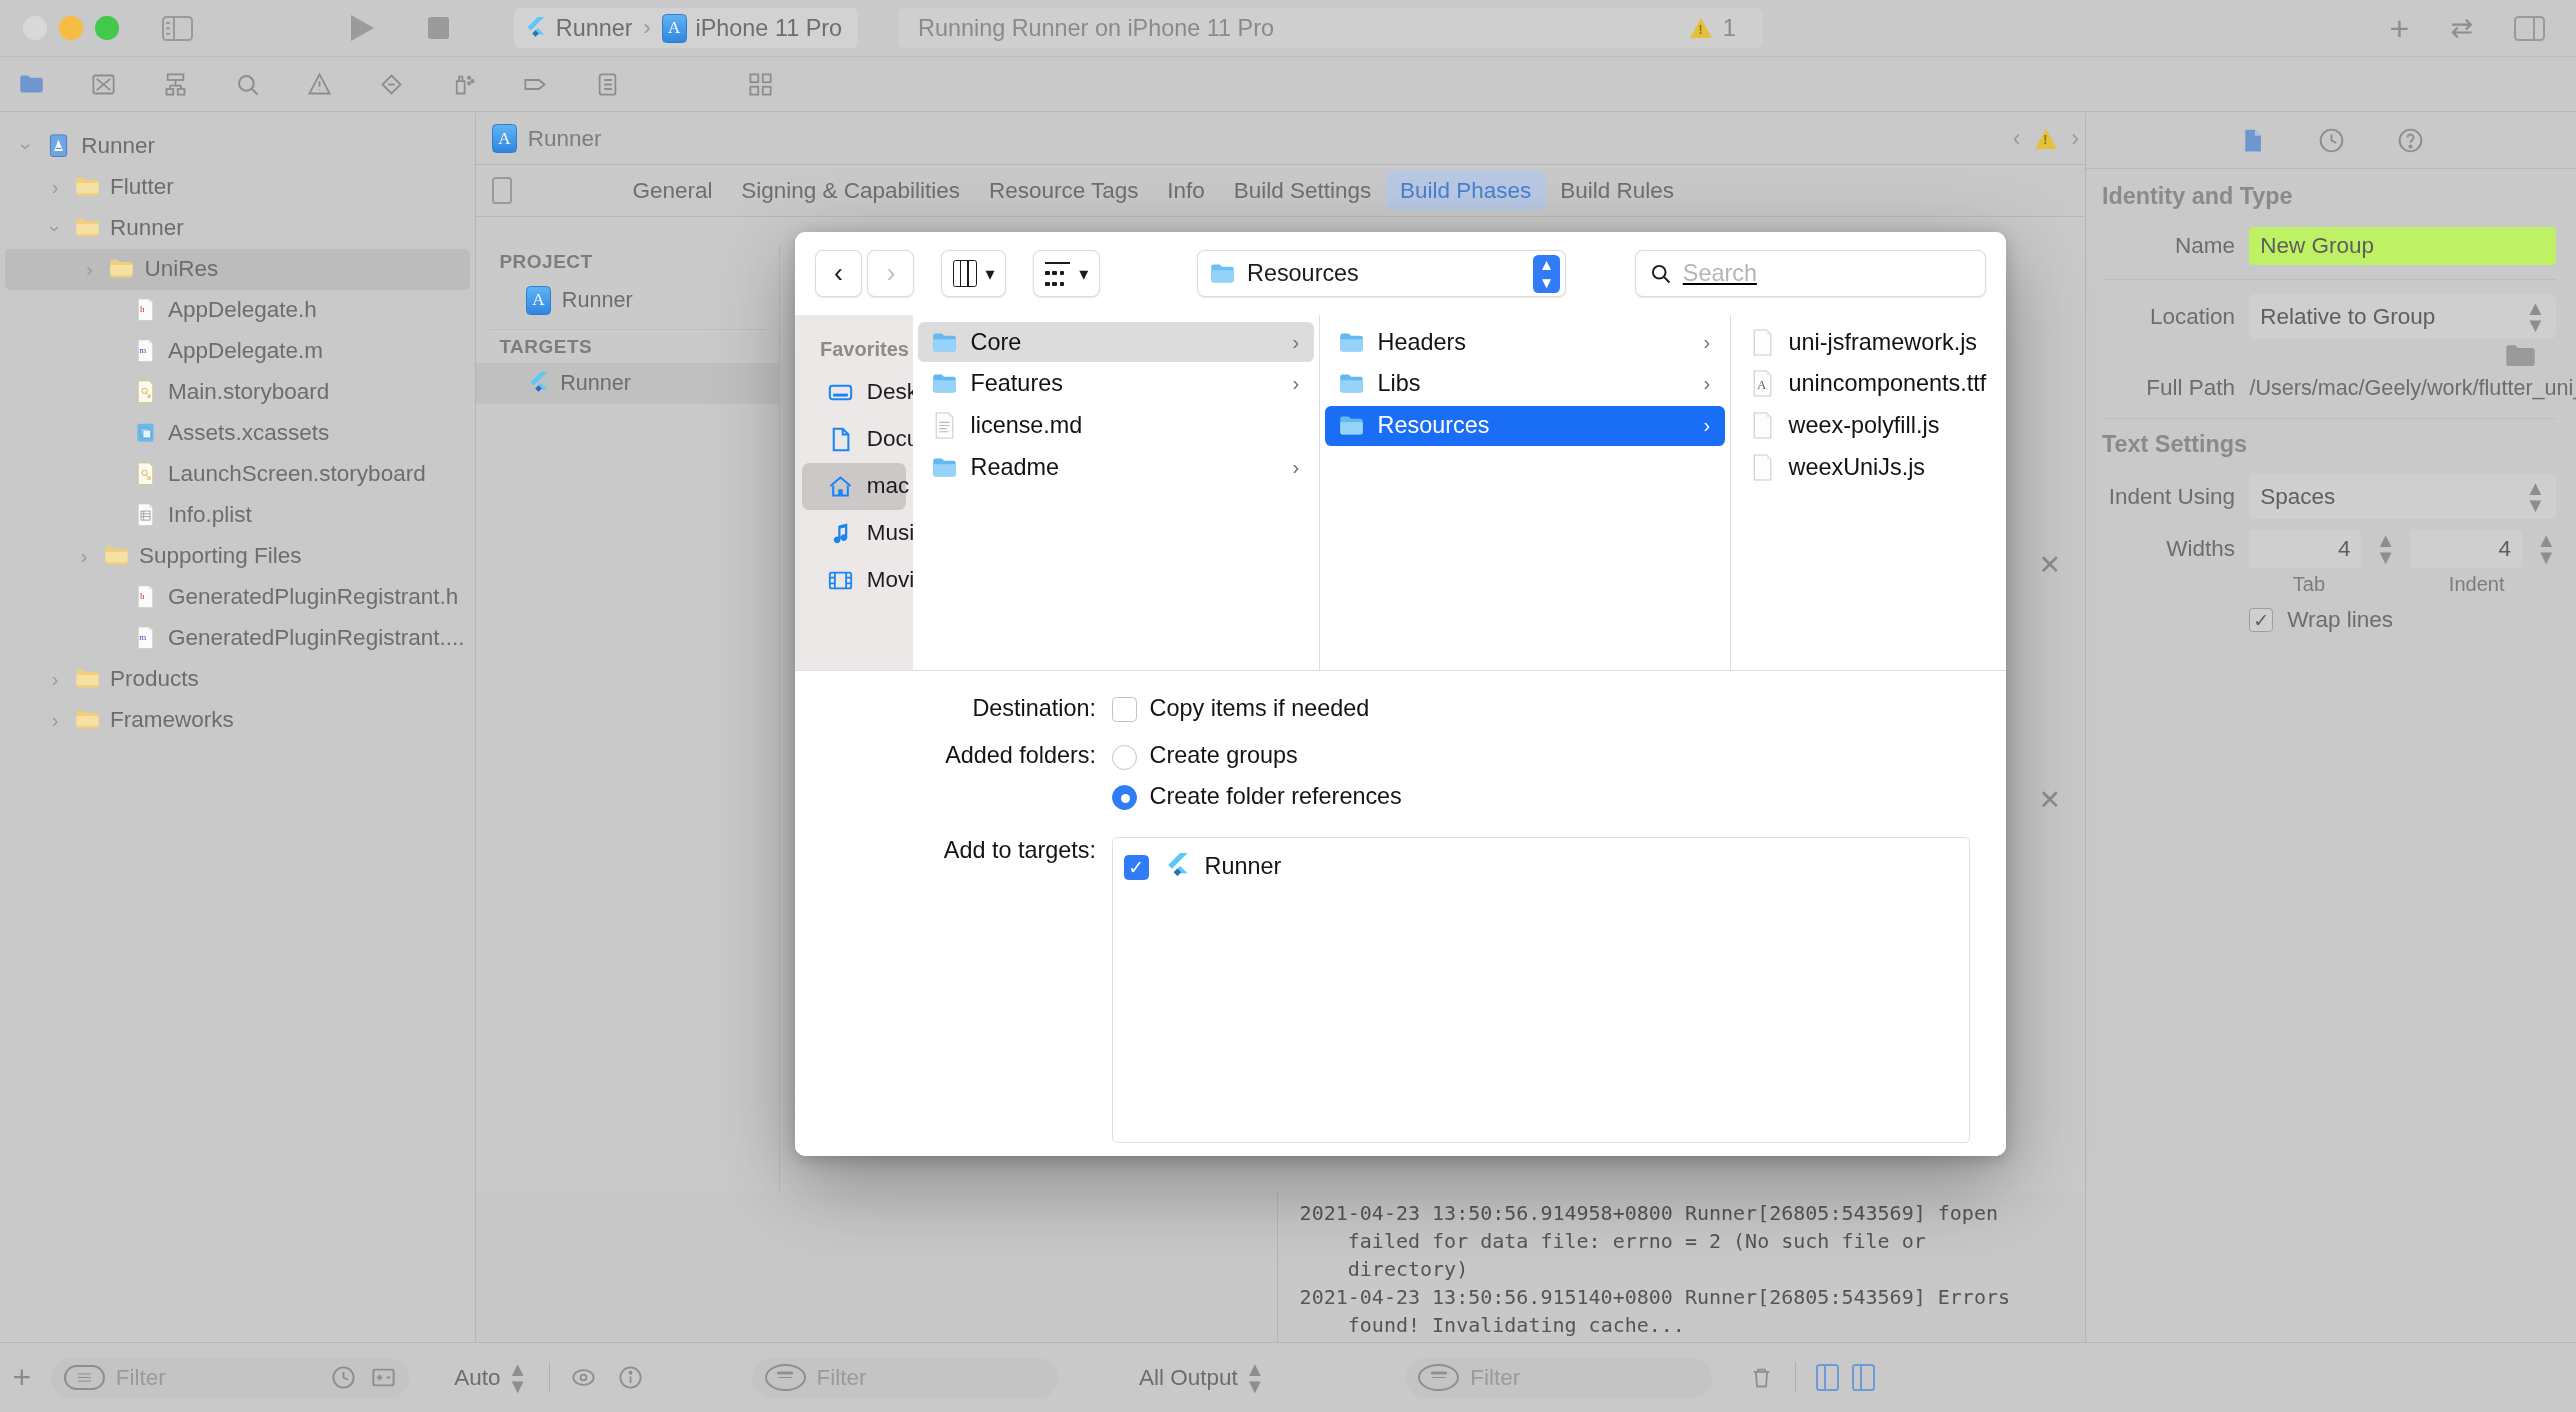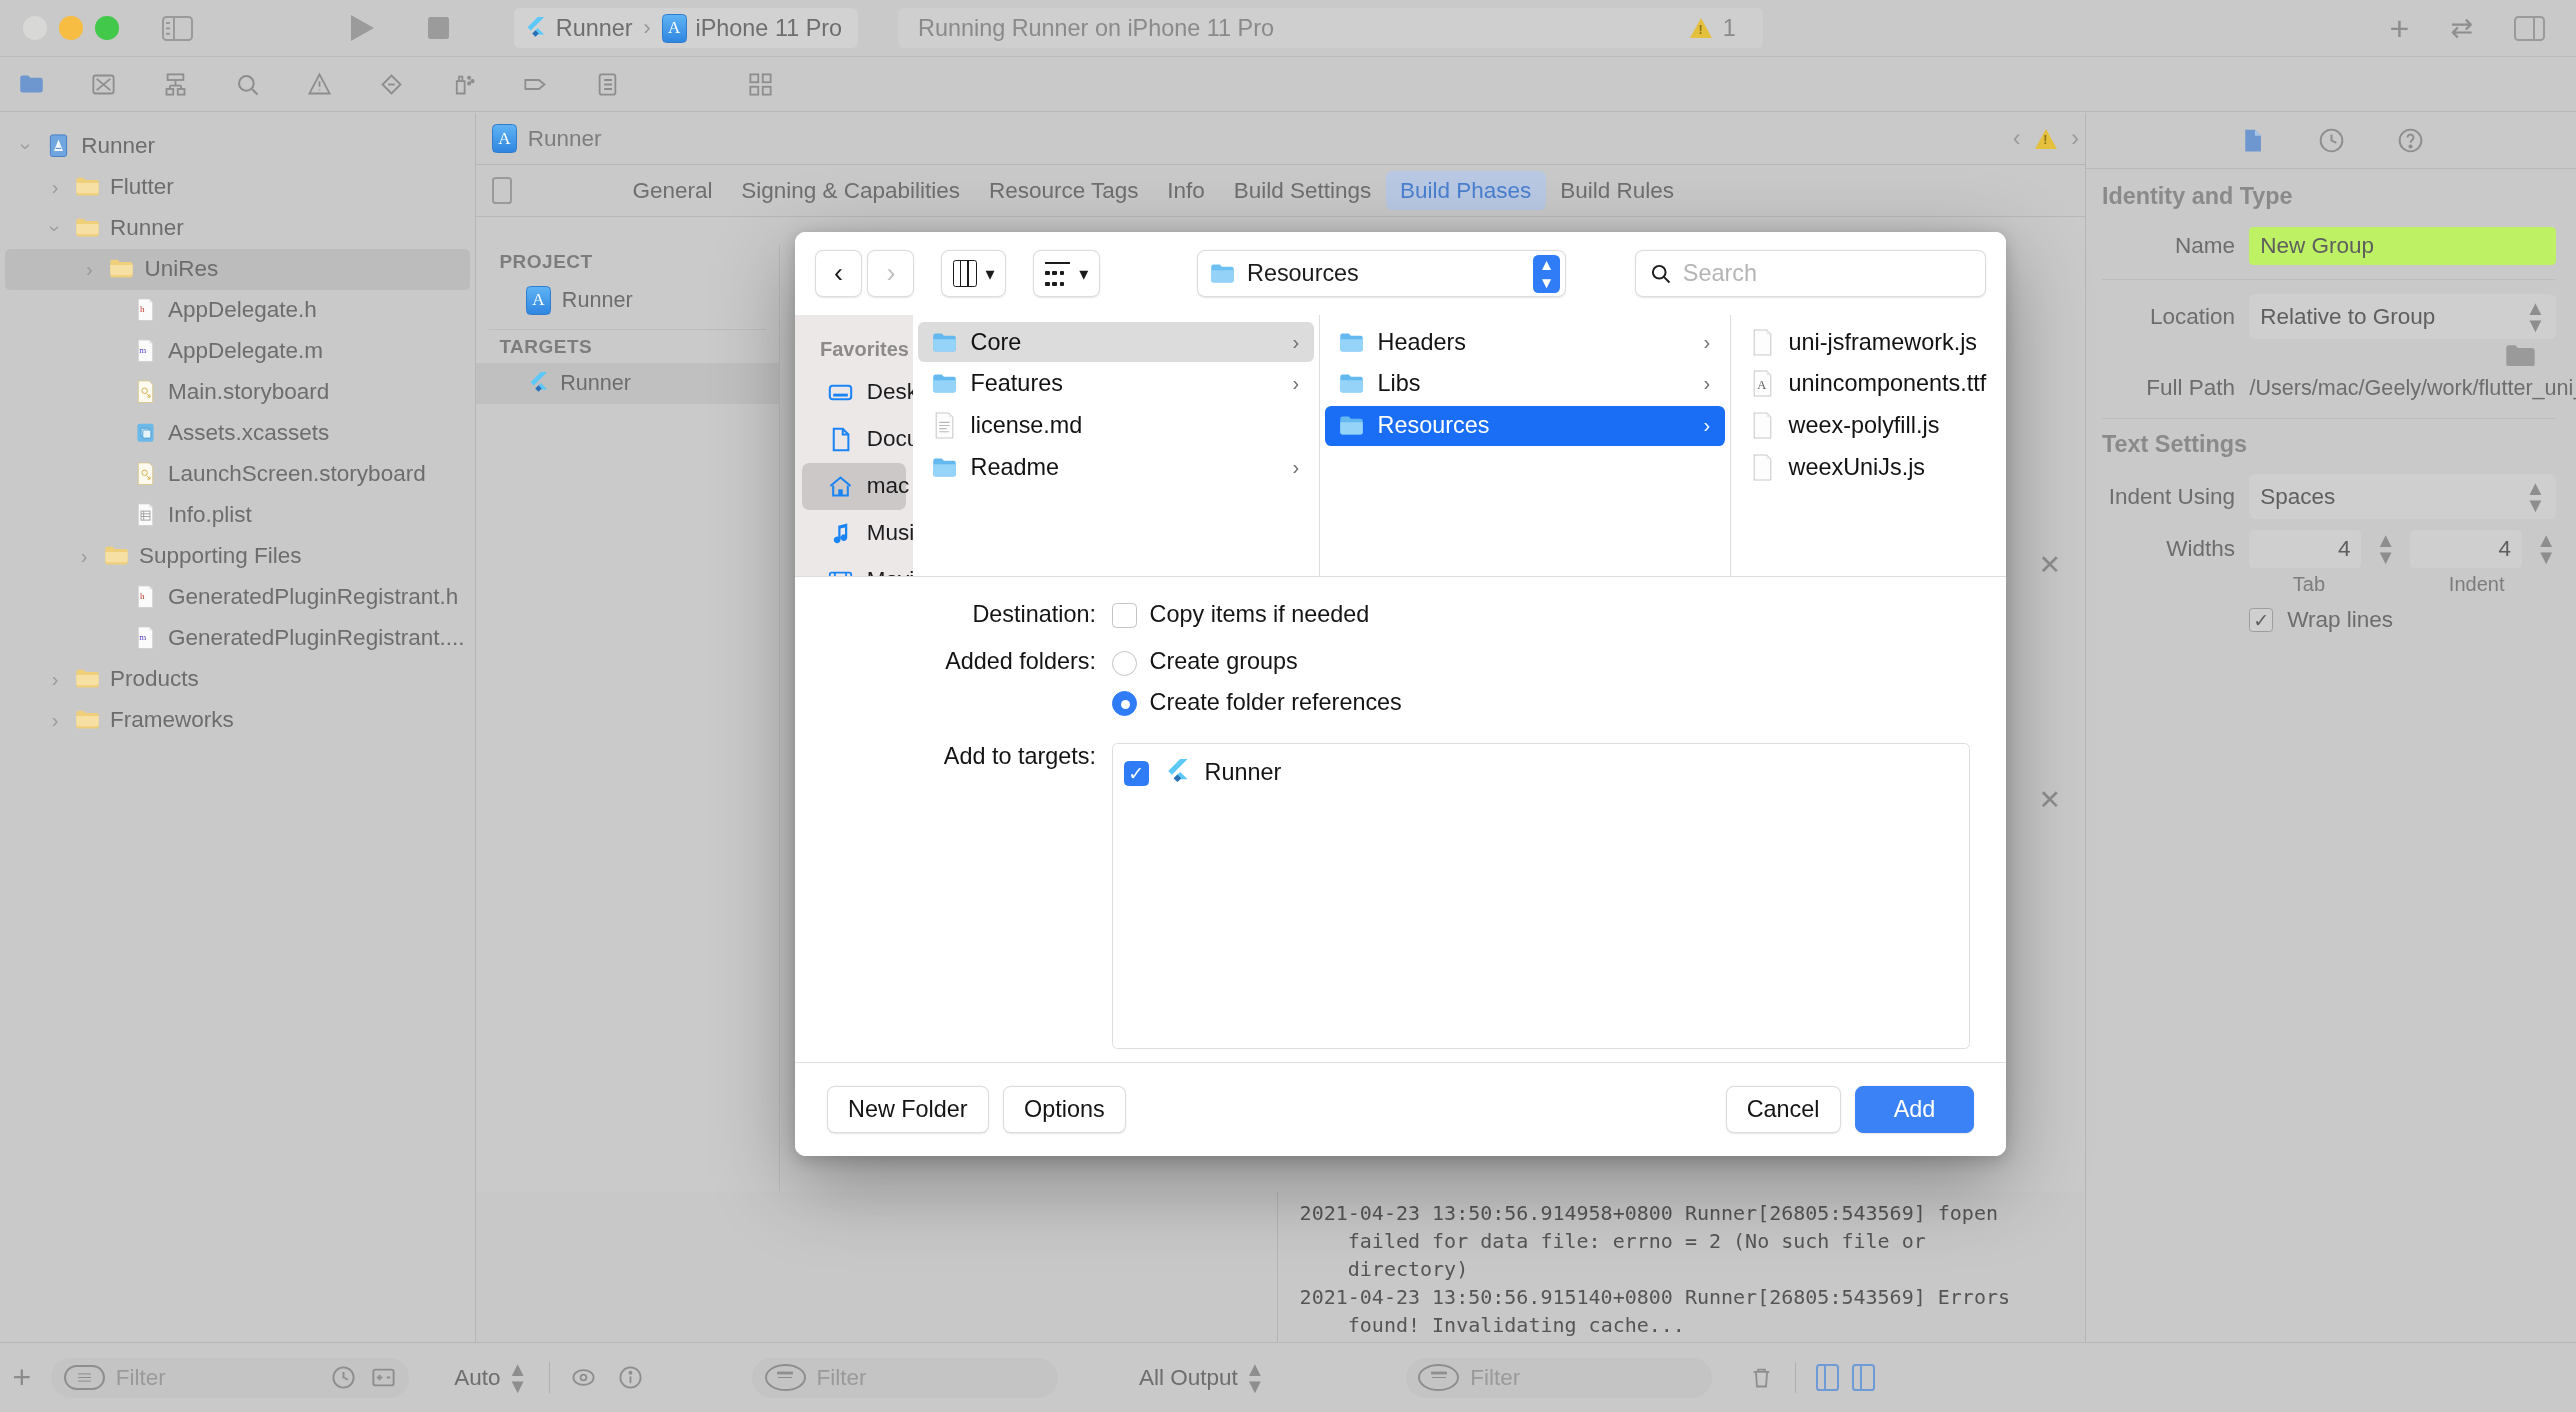--- a/index.html
+++ b/index.html
@@ -239,21 +239,21 @@
     display: flex; align-items: center; padding: 0 5.4px 0 10.8px; gap: 10.8px;
   }
   .pp-label { font-size: 23.4px; color: #1b1b1b; flex: 1; }
   .pp-stepper {
     width: 27px; height: 38px; background: #2f7cf6; border-radius: 5.4px; color: #fff;
     display:flex; flex-direction:column; align-items:center; justify-content:center; font-size: 15.3px; line-height: 1; gap: 2.7px;
   }
   .search-box {
     margin-left: auto; width: 351px; height: 47px; background: #fff; border: 0.9px solid #dcdcdc;
     border-radius: 8px; box-shadow: 0 0.9px 1.8px rgba(0,0,0,.1);
-    display: flex; align-items: center; padding: 0 12.6px; gap: 10.8px;
+    display: flex; align-items: center; padding: 0 12.6px; gap: 10.8px; text-decoration: underline;
   }
   .mag { width: 23.4px; height: 23.4px; }
   .mag svg { width:100%; height:100%; display:block; }
   .srch-ph { font-size: 23.4px; color: #b5b5b5; }
 
   .sheet-mid { flex: 1; display: flex; min-height: 0; }
   .fsidebar {
     width: 222px; background: #ece8e8; padding-top: 9px; font-size: 22.5px; color: #1c1c1e; overflow: hidden;
   }
   .fs-hdr { font-size: 20px; font-weight: bold; color: #8d8a8a; padding: 14.4px 0 7.2px 25px; }
@@ -1163,23 +1163,16 @@
                   <path d="M15.5 13.4 9.3 19.6l3.6 3.6 2.6-2.6h7.2z" fill="#5cc8f8"></path>
                   <path d="M9.3 19.6l3.6-3.6 3.6 3.6-3.6 3.6z" fill="#2d6fb5"></path>
                 </svg>
            </span>
            <span>Runner</span>
          </span>
        </span>
      </div>
    </div>
 
-   <div class="sheet-bot">
-     <span class="btn">New Folder</span>
-     <span class="btn">Options</span>
-     <span class="spacer"></span>
-     <span class="btn cancel">Cancel</span>
-     <span class="btn primary">Add</span>
-   </div>
  </div>
 
 </div>
 
 
 </body></html>

